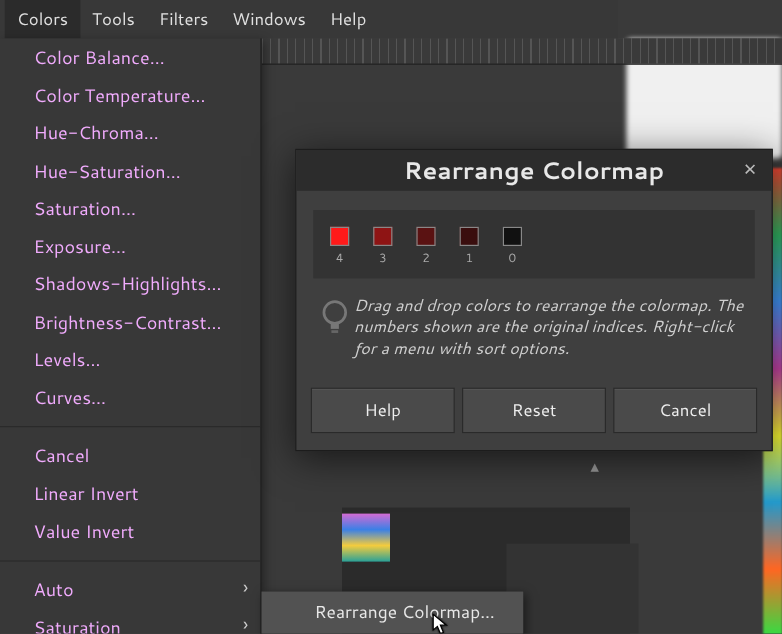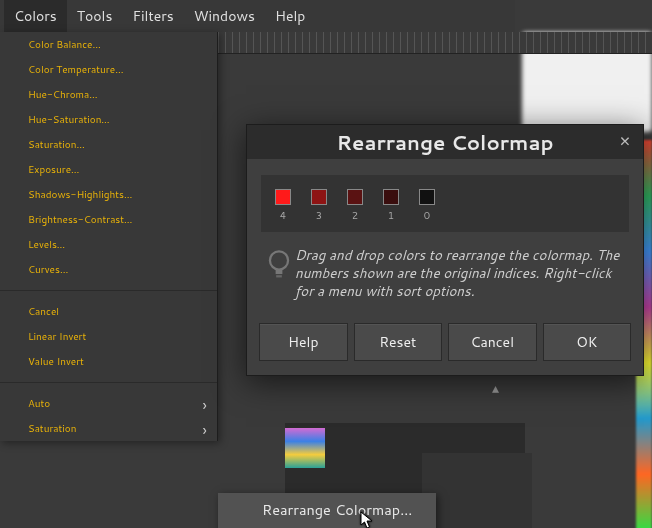--- a/index.html
+++ b/index.html
@@ -32,21 +32,21 @@
 
 
 .menubar { position: absolute; top: 0; left: 0; width: 515px; height: 32px;
   background: #383838; display: flex; align-items: flex-start; padding: 0 4px; }
 .menubar .mitem { padding: 6px 10px; color: #e0e0e0; cursor: default; }
 .menubar .mitem.active { background: #2b2b2b; }
 
 
 .dropdown { position: absolute; top: 32px; left: 0; width: 218px;
   background: #383838; border-right: 1px solid #1d1d1d; box-shadow: 2px 2px 8px rgba(0,0,0,.4); }
-.dropdown .item { padding: 6px 12px 6px 28px; color: #eab308; font-size: 10px; position: relative; cursor: default; line-height: 1.3; }
+.dropdown .item { padding: 6px 12px 6px 28px; color: #f0abfc; font-size: 15px; position: relative; cursor: default; line-height: 1.3; }
 .dropdown .sep { height: 1px; background: #2a2a2a; margin: 8px 0; }
 .dropdown .has-sub::after { content: "›"; position: absolute; right: 10px; top: 4px; color: #ccc; font-size: 16px; }
 
 
 .submenu { position: absolute; top: 493px; left: 218px; width: 218px;
   background: #383838; box-shadow: 2px 2px 8px rgba(0,0,0,.5); }
 .submenu .item { padding: 6px 14px 22px 44px; color: #e8e8e8; font-size: 14.5px; cursor: default; }
 .submenu .item.hover { background: #525252; }
 
 
@@ -165,15 +165,14 @@
         <rect x="9.5" y="24" width="5" height="2" fill="#666"></rect>
       </svg>
     </div>
     <div class="text">Drag and drop colors to rearrange the colormap.  The numbers shown are the original indices.  Right-click for a menu with sort options.</div>
   </div>
 
   <div class="btnrow">
     <div class="btn">Help</div>
     <div class="btn">Reset</div>
     <div class="btn">Cancel</div>
-    <div class="btn">OK</div>
   </div>
 </div>
 
 </body></html>

